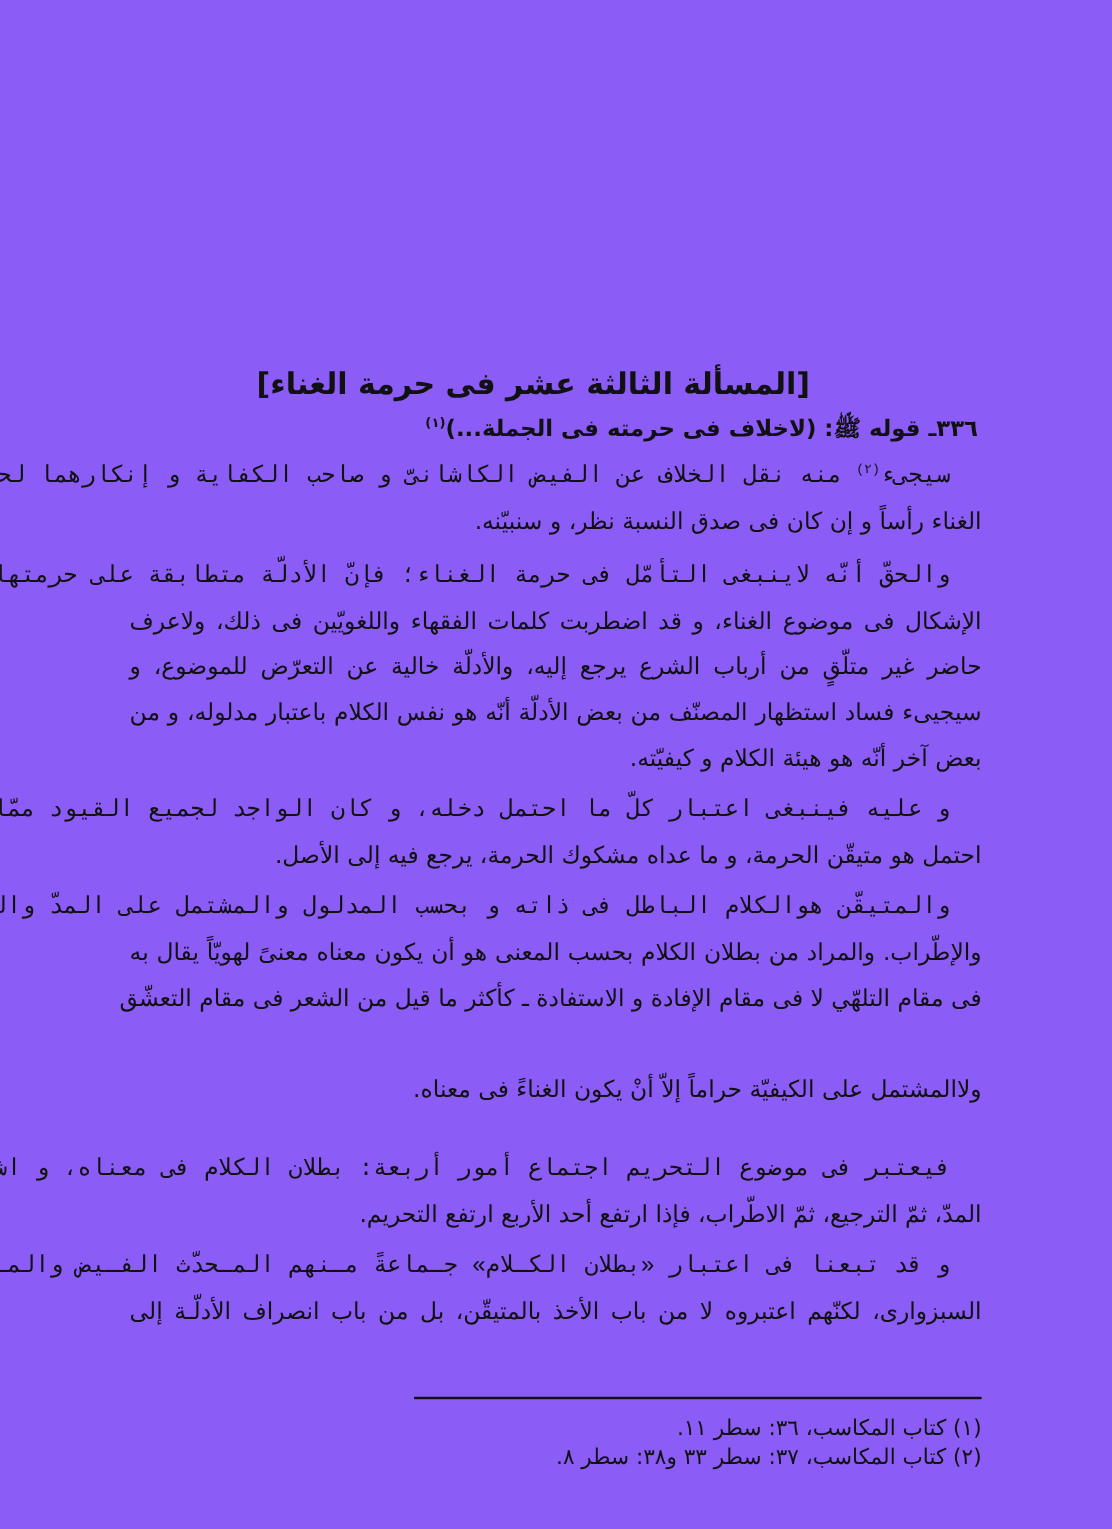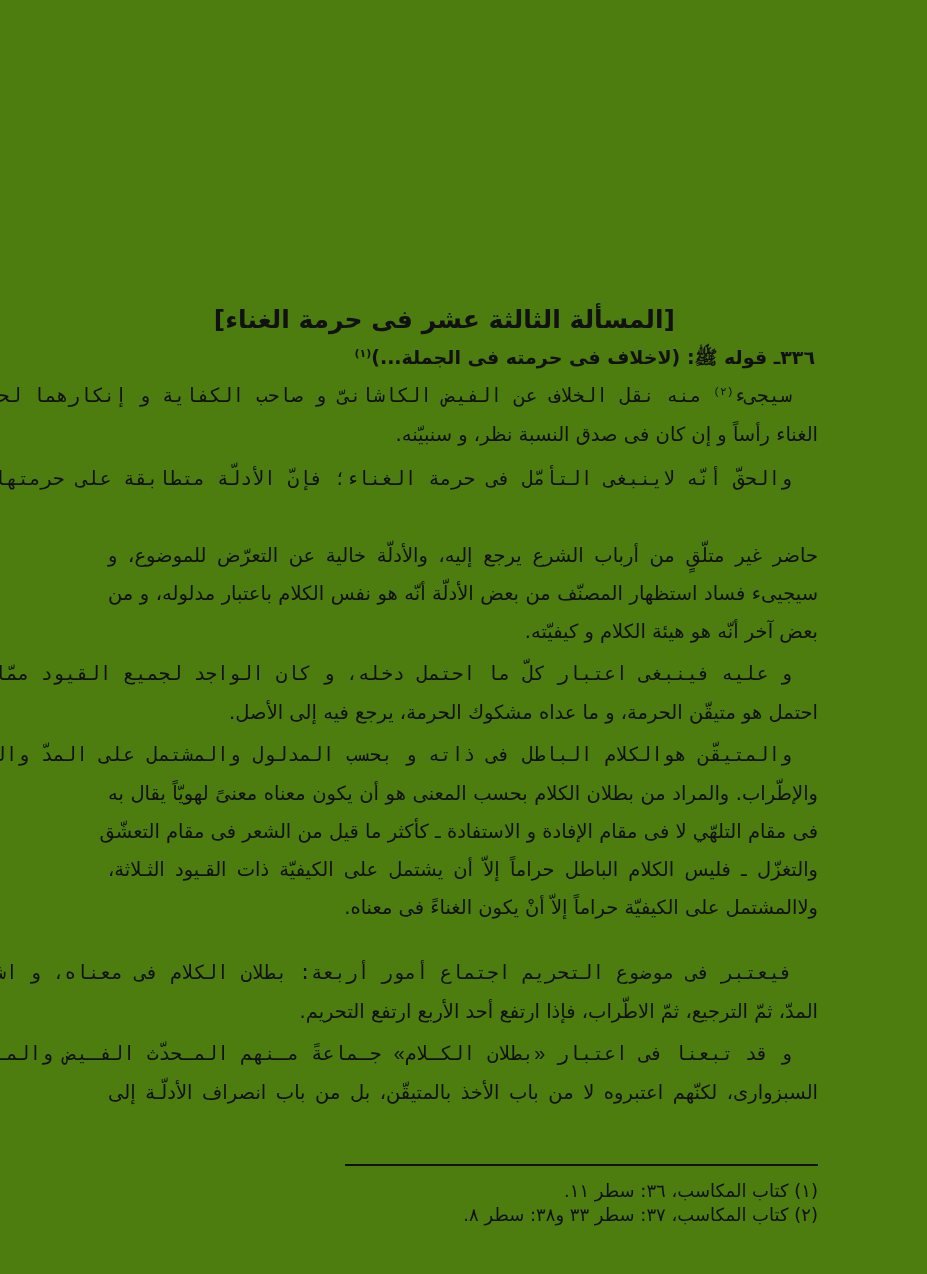--- a/index.html
+++ b/index.html
@@ -1,18 +1,18 @@
 <!DOCTYPE html>
 <html><head>
 <meta charset="utf-8">
 <style>
   html, body { margin: 0; padding: 0; background: #ffffff; }
   body { width: 927px; height: 1274px; position: relative; overflow: hidden;
          font-family: "DejaVu Sans", "Liberation Sans", sans-serif; color: #111; }
-  .page { position: absolute; left: 0; top: 0; width: 927px; height: 1274px; background: #4d7c0f; }
+  .page { position: absolute; left: 0; top: 0; width: 927px; height: 1274px; background: #8b5cf6; }
   .title { position: absolute; top: 302px; left: 100px; width: 575px; text-align: right;
            direction: rtl; font-weight: bold; font-size: 25px; line-height: 36px; white-space: nowrap; }
   .item-head { position: absolute; top: 342px; right: 112px; direction: rtl;
                font-weight: bold; font-size: 19px; line-height: 30px; white-space: nowrap; text-align: right; }
   .line { position: absolute; right: 109px; width: 710px; direction: rtl;
           font-size: 19.5px; line-height: 30px; white-space: nowrap; overflow: visible;
           text-align: justify; text-align-last: justify; }
   .line.last { text-align-last: right; }
   .line.indent { padding-right: 26px; box-sizing: border-box; font-family: Liberation Mono, monospace; }
   sup { font-size: 11px; vertical-align: super; line-height: 0; }
@@ -25,31 +25,31 @@
 <div class="page">
 
   <div class="title">[المسألة الثالثة عشر فى حرمة الغناء]</div>
 
   <div class="item-head"><span>٣٣٦</span><span>ـ قوله ﷺ: </span><span>(لاخلاف فى حرمته فى الجملة...)</span><sup>(١)</sup></div>
 
   <div class="line indent" style="top:382px"><span>سيجىء</span><sup>(٢)</sup><span> منه نقل الخلاف عن الفيض الكاشانىّ و صاحب الكفاية و إنكارهما لحرمة</span></div>
   <div class="line last" style="top:420px">الغناء رأساً و إن كان فى صدق النسبة نظر، و سنبيّنه.</div>
 
   <div class="line indent" style="top:465px">والحقّ أنّه لاينبغى التأمّل فى حرمة الغناء؛ فإنّ الأدلّة متطابقة على حرمتها، و إنّـما</div>
+  <div class="line" style="top:503px">الإشكال فى موضوع الغناء، و قد اضطربت كلمات الفقهاء واللغويّين فى ذلك، ولاعرف</div>
   <div class="line" style="top:541px">حاضر غير متلّقٍ من أرباب الشرع يرجع إليه، والأدلّة خالية عن التعرّض للموضوع، و</div>
   <div class="line" style="top:579px">سيجيىء فساد استظهار المصنّف من بعض الأدلّة أنّه هو نفس الكلام باعتبار مدلوله، و من</div>
   <div class="line last" style="top:617px">بعض آخر أنّه هو هيئة الكلام و كيفيّته.</div>
 
   <div class="line indent" style="top:660px">و عليه فينبغى اعتبار كلّ ما احتمل دخله، و كان الواجد لجميع القيود ممّا قـيل او</div>
   <div class="line last" style="top:698px">احتمل هو متيقّن الحرمة، و ما عداه مشكوك الحرمة، يرجع فيه إلى الأصل.</div>
 
   <div class="line indent" style="top:741px">والمتيقّن هوالكلام الباطل فى ذاته و بحسب المدلول والمشتمل على المدّ والترجيع</div>
   <div class="line" style="top:779px">والإطّراب. والمراد من بطلان الكلام بحسب المعنى هو أن يكون معناه معنىً لهويّاً يقال به</div>
   <div class="line" style="top:817px">فى مقام التلهّي لا فى مقام الإفادة و الاستفادة ـ كأكثر ما قيل من الشعر فى مقام التعشّق</div>
-  <div class="line" style="top:855px">والتغزّل ـ فليس الكلام الباطل حراماً إلاّ أن يشتمل على الكيفيّة ذات القـيود الثـلاثة،</div>
   <div class="line last" style="top:893px">ولاالمشتمل على الكيفيّة حراماً إلاّ أنْ يكون الغناءً فى معناه.</div>
 
   <div class="line indent" style="top:959px">فيعتبر فى موضوع التحريم اجتماع أمور أربعة: بطلان الكلام فى معناه، و اشتماله على</div>
   <div class="line last" style="top:997px">المدّ، ثمّ الترجيع، ثمّ الاطّراب، فإذا ارتفع أحد الأربع ارتفع التحريم.</div>
 
   <div class="line indent" style="top:1040px">و قد تبعنا فى اعتبار «بطلان الكـلام» جـماعةً مـنهم المـحدّث الفـيض والمـحقّق</div>
   <div class="line" style="top:1078px">السبزوارى، لكنّهم اعتبروه لا من باب الأخذ بالمتيقّن، بل من باب انصراف الأدلّـة إلى</div>
 
   <div class="rule"></div>
 

